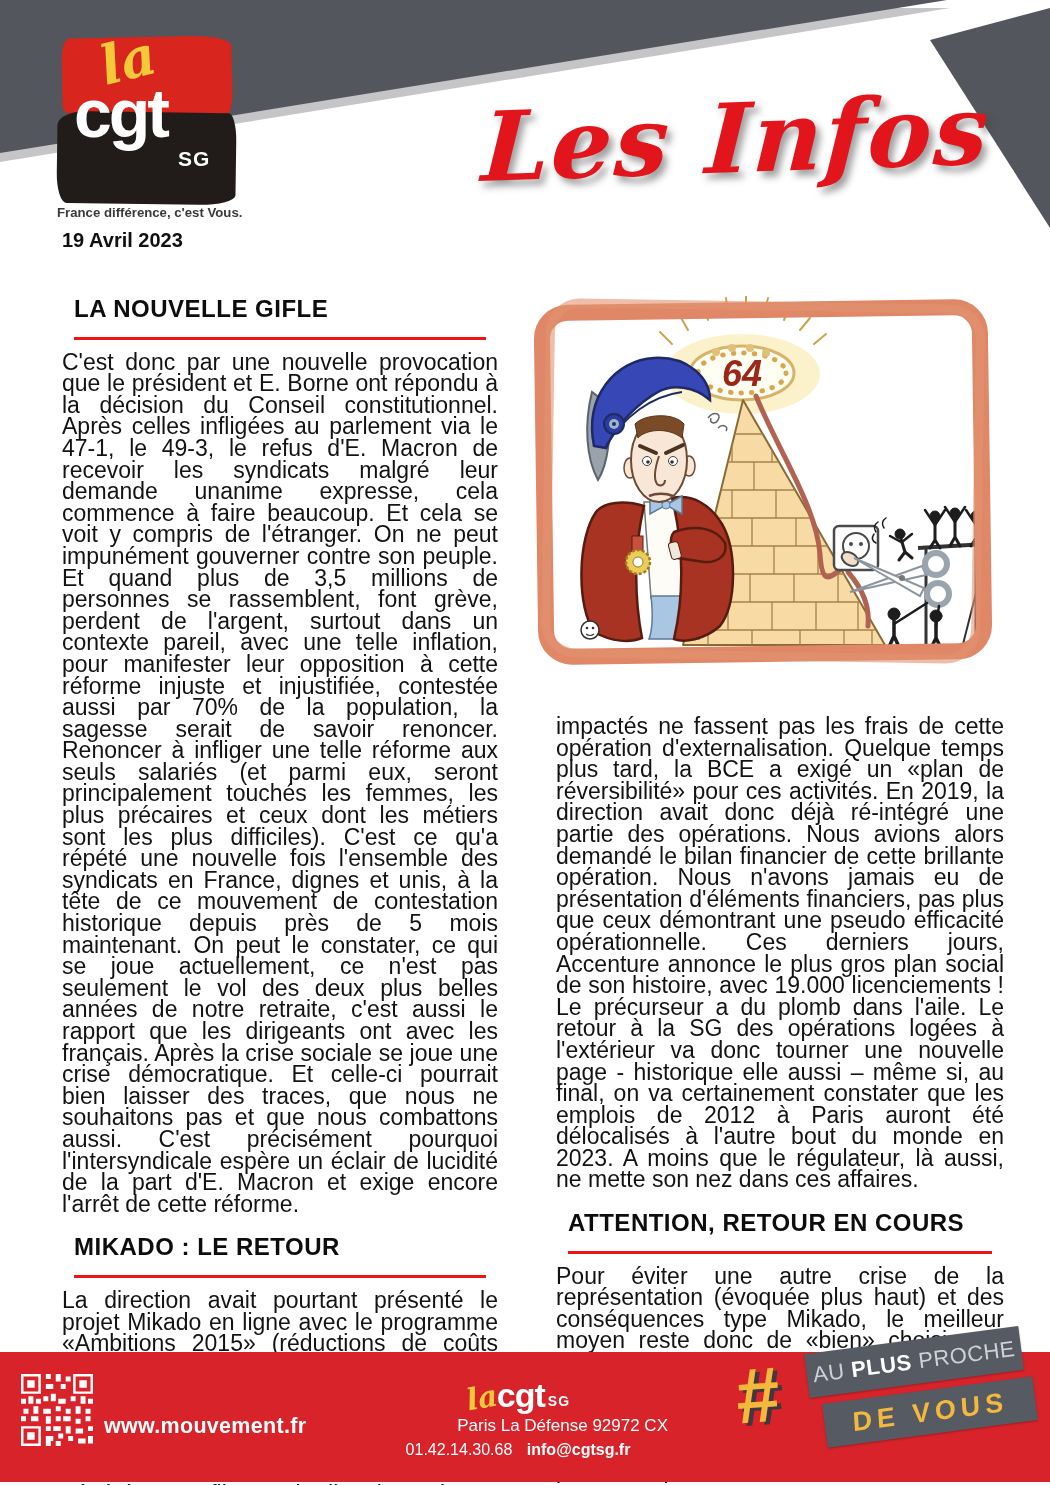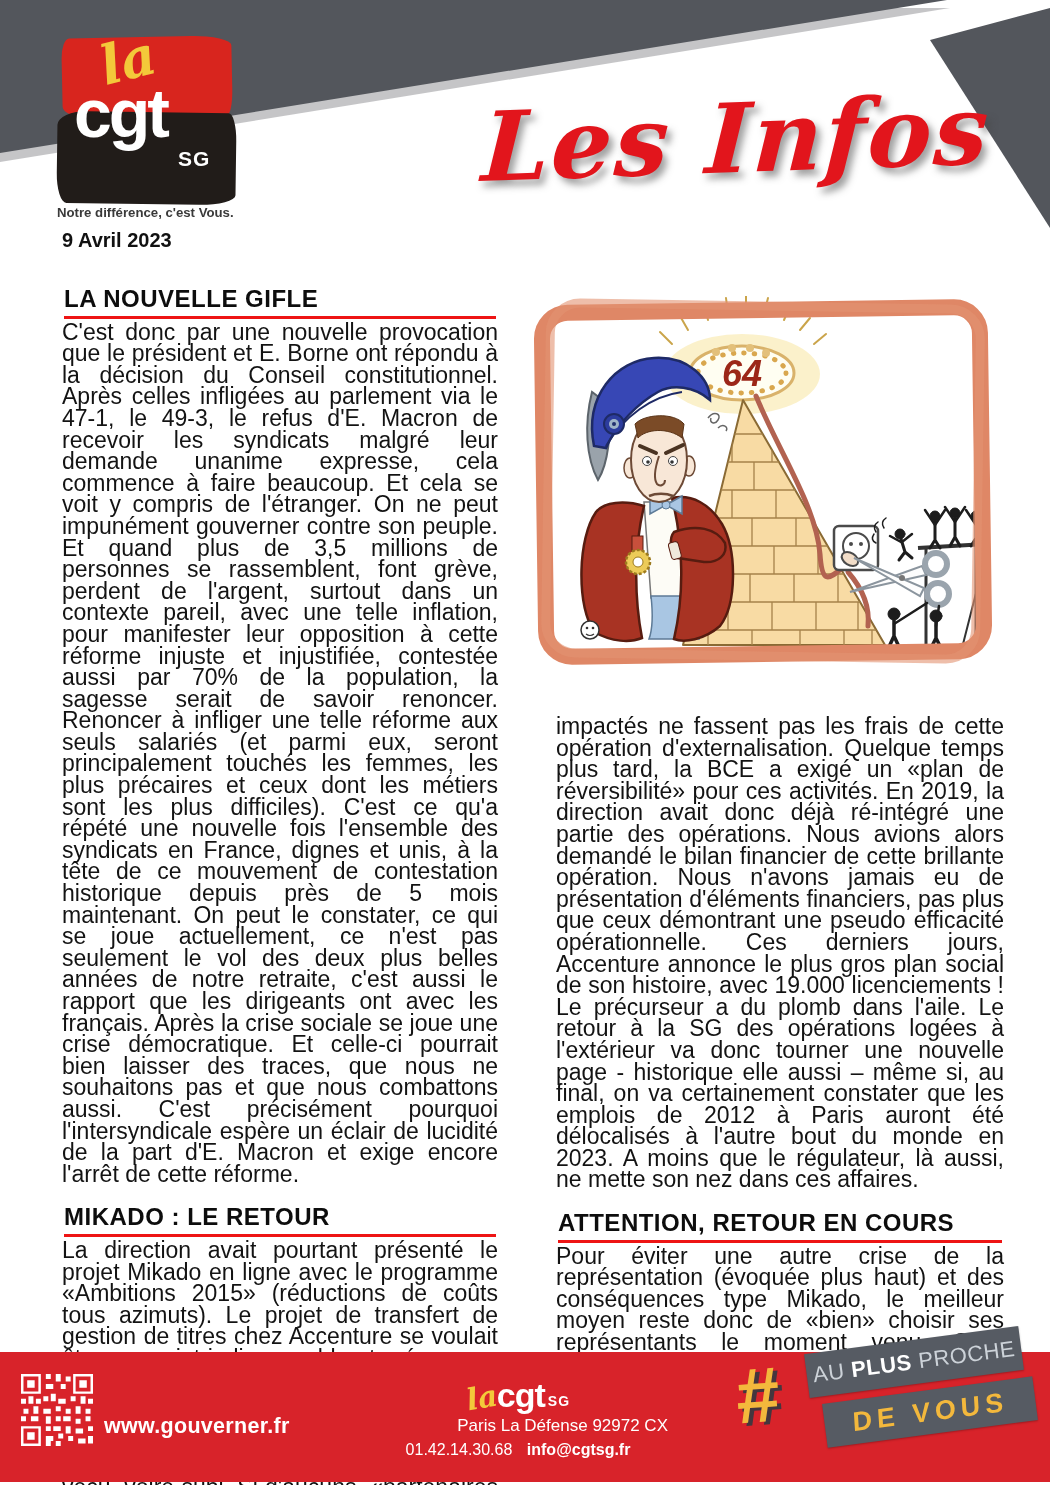--- a/index.html
+++ b/index.html
@@ -27,22 +27,22 @@
   .date{position:absolute;left:62px;top:229px;font-size:20px;font-weight:700;color:#111;}
 
   
   .title{position:absolute;left:482px;top:86px;font-family:"DejaVu Serif",serif;font-style:italic;
       font-weight:700;font-size:96px;color:#e2151c;line-height:1.1;letter-spacing:2px;
       transform:rotate(-2deg) skewX(-5deg);text-shadow:5px 6px 7px rgba(70,70,70,.5);white-space:nowrap;}
 
   
   .col-left{position:absolute;left:62px;top:283px;width:436px;}
   .col-right{position:absolute;left:556px;top:716px;width:448px;}
-  .article-heading{margin:2px;font-size:24px;font-weight:700;letter-spacing:.5px;color:#0d0d0d;
-      border-bottom:3px solid #ee1414;padding-bottom:3px;line-height:1.15;}
+  .article-heading{margin:12px;font-size:24px;font-weight:700;letter-spacing:.5px;color:#0d0d0d;
+      border-bottom:3px solid #ee1414;padding-bottom:14px;line-height:1.15;}
   .article-heading.second{margin-top:18px;}
   .body-text{margin:3px 0 0 0;font-size:23px;line-height:21.6px;text-align:justify;color:#131313;}
 
   .cartoon{position:absolute;left:532px;top:296px;}
 
   
   .footer{position:absolute;left:0;top:1352px;width:1050px;height:130px;background:#d8232a;}
   .qr{position:absolute;left:21px;top:22px;width:72px;height:72px;}
   .site{position:absolute;left:104px;top:62px;font-size:21.5px;font-weight:700;color:#fff;letter-spacing:.3px;}
   .f-center{position:absolute;left:368px;top:16px;width:300px;text-align:center;color:#fff;}
@@ -73,22 +73,22 @@
   <div class="band band-a"></div>
   <div class="band band-b"></div>
 
   <div class="logo">
     <div class="splash-red"></div>
     <div class="splash-black"></div>
     <div class="logo-la">la</div>
     <div class="logo-cgt">cgt</div>
     <div class="logo-sg">SG</div>
   </div>
-  <div class="tagline">Notre différence, c'est Vous.</div>
-  <div class="date">9 Avril 2023</div>
+  <div class="tagline">France différence, c'est Vous.</div>
+  <div class="date">19 Avril 2023</div>
   <div class="title">Les Infos</div>
 
   <div class="col-left">
     <h1 class="article-heading">LA NOUVELLE GIFLE</h1>
     <p class="body-text">C'est donc par une nouvelle provocation que le président et E. Borne ont répondu à la décision du Conseil constitutionnel. Après celles infligées au parlement via le 47-1, le 49-3, le refus d'E. Macron de recevoir les syndicats malgré leur demande unanime expresse, cela commence à faire beaucoup. Et cela se voit y compris de l'étranger. On ne peut impunément gouverner contre son peuple. Et quand plus de 3,5 millions de personnes se rassemblent, font grève, perdent de l'argent, surtout dans un contexte pareil, avec une telle inflation, pour manifester leur opposition à cette réforme injuste et injustifiée, contestée aussi par 70% de la population, la sagesse serait de savoir renoncer. Renoncer à infliger une telle réforme aux seuls salariés (et parmi eux, seront principalement touchés les femmes, les plus précaires et ceux dont les métiers sont les plus difficiles). C'est ce qu'a répété une nouvelle fois l'ensemble des syndicats en France, dignes et unis, à la tête de ce mouvement de contestation historique depuis près de 5 mois maintenant. On peut le constater, ce qui se joue actuellement, ce n'est pas seulement le vol des deux plus belles années de notre retraite, c'est aussi le rapport que les dirigeants ont avec les français. Après la crise sociale se joue une crise démocratique. Et celle-ci pourrait bien laisser des traces, que nous ne souhaitons pas et que nous combattons aussi. C'est précisément pourquoi l'intersyndicale espère un éclair de lucidité de la part d'E. Macron et exige encore l'arrêt de cette réforme.</p>
     <h1 class="article-heading second">MIKADO : LE RETOUR</h1>
     <p class="body-text">La direction avait pourtant présenté le projet Mikado en ligne avec le programme «Ambitions 2015» (réductions de coûts tous azimuts). Le projet de transfert de gestion de titres chez Accenture se voulait être un projet indispensable et précurseur, que «les autres opérateurs suivront tellement il était bon»… Cette externalisation chez APTP avait alors généré un conflit avec la direction qui aura marqué les esprits de ceux qui l'auront vécu, voire subi. Si d'aucuns, «partenaires sociaux raisonnables» avaient été jusqu'à faire venir le DRH d'Accenture pour vanter l'eldorado, la CGT avait organisé amphi sur amphi pour construire avec les salariés les conditions pour que les 400 collègues</p>
   </div>
 
   <svg class="cartoon" width="466" height="380" viewBox="0 0 466 380">
@@ -257,21 +257,21 @@
                  M1 14h2v2h-2z M5 13h2v3h-2z M9 14h3v2h-3z M14 13h2v2h-2z M18 14h2v2h-2z
                  M22 13h2v3h-2z M26 14h2v2h-2z
                  M0 17h2v2h-2z M4 17h3v2h-3z M10 17h2v3h-2z M14 17h2v2h-2z M17 17h3v2h-3z
                  M22 18h2v2h-2z M26 17h2v2h-2z
                  M10 21h2v2h-2z M13 21h3v2h-3z M18 21h2v3h-2z M22 22h3v2h-3z M27 21h2v2h-2z
                  M10 25h3v2h-3z M15 24h2v2h-2z M19 25h2v2h-2z M23 26h3v2h-3z M27 25h2v3h-2z
                  M10 27h2v2h-2z M14 27h2v2h-2z"></path>
       </g>
     </svg>
 
-    <div class="site">www.gouverner.fr</div>
+    <div class="site">www.mouvement.fr</div>
 
     <div class="f-center">
       <div class="f-logo-line">
         <span class="f-la">la</span>
         <span class="f-cgt">cgt</span>
         <span class="f-sg">SG</span>
       </div>
       <div class="f-addr">Paris La Défense 92972 CX</div>
       <div class="f-contact">
         <span>01.42.14.30.68</span>

